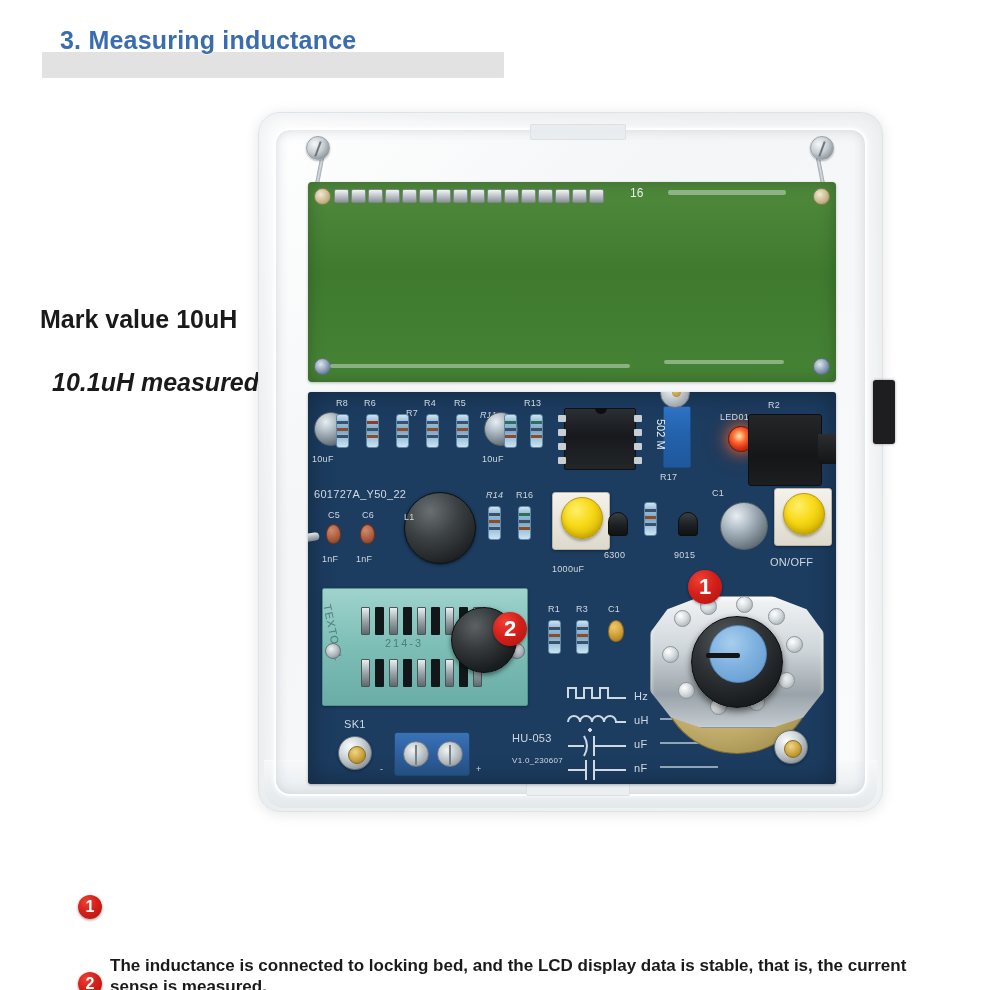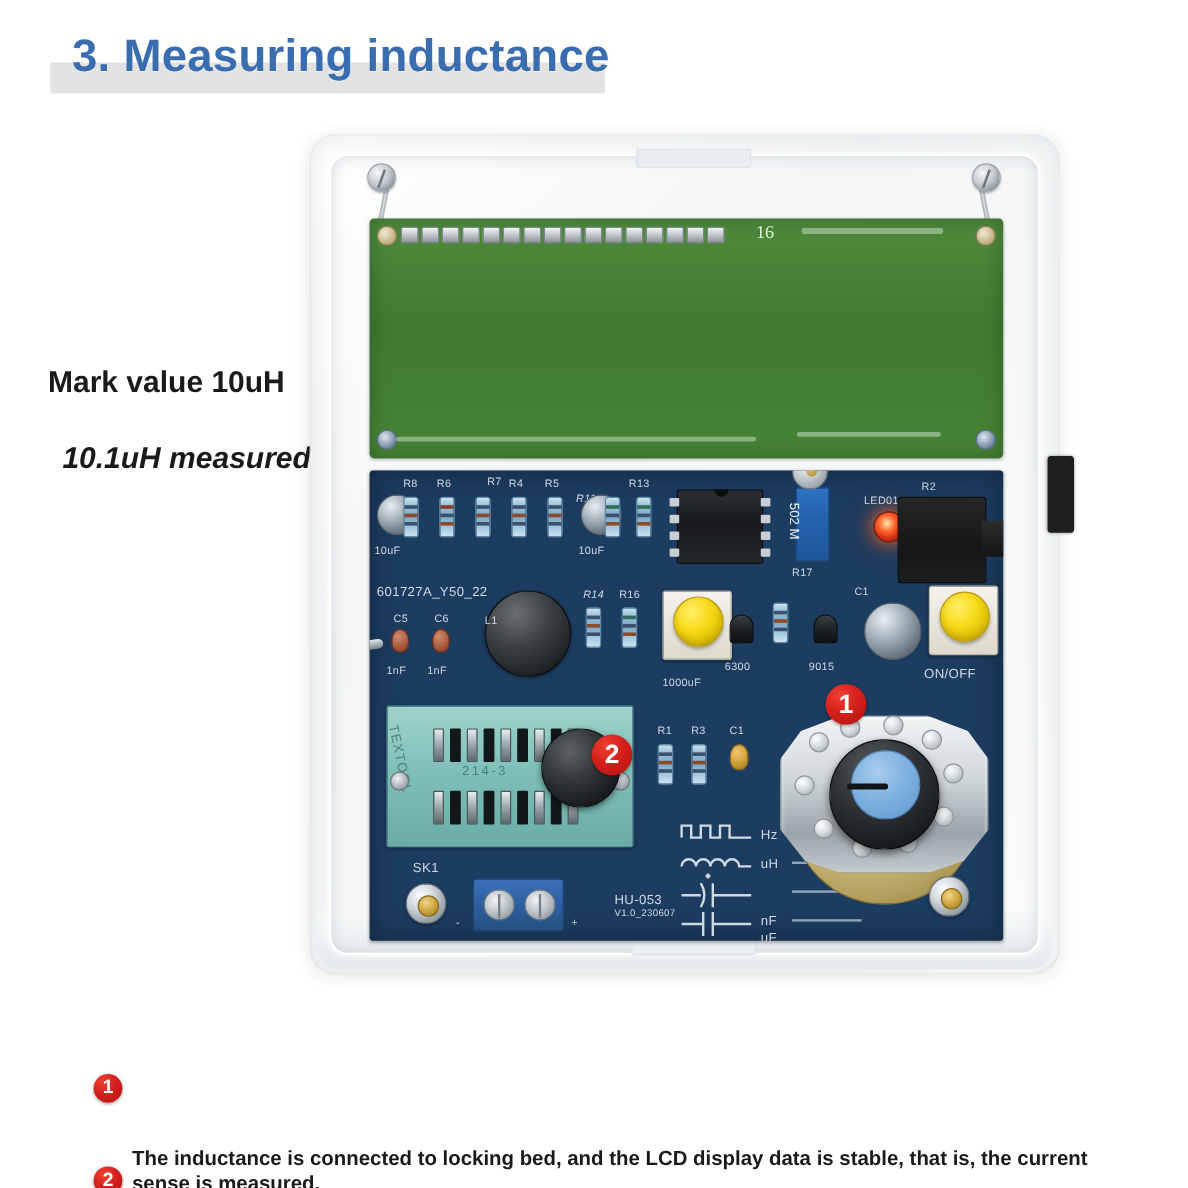--- a/index.html
+++ b/index.html
@@ -12,21 +12,21 @@
   }
 
   
   #title-block { position: absolute; left: 42px; top: 26px; width: 560px; height: 56px; }
   #title-highlight {
     position: absolute; left: 0px; top: 26px; width: 462px; height: 26px;
     background: #e2e2e2; border-radius: 1px;
   }
   #title-text {
     position: absolute; left: 18px; top: 0px;
-    font-size: 38px; font-weight: bold; color: #3a6cb0;
+    font-size: 25px; font-weight: bold; color: #3a6cb0;
     letter-spacing: 0.2px; white-space: nowrap;
     text-shadow: 0 1px 0 rgba(255,255,255,.6);
   }
 
   
   .side-note {
     position: absolute; font-size: 25px; font-weight: bold; color: #1a1a1a;
     white-space: nowrap; text-shadow: 0 0 3px #fff, 0 0 6px #fff;
   }
   #note-mark { left: 40px; top: 305px; }
@@ -111,21 +111,21 @@
     position:absolute; left:26px; top:6px; width:292px; height:16px;
     display:flex; gap:2px; align-items:center;
   }
   .pin {
     width:15px; height:14px; border-radius:2px;
     background: linear-gradient(180deg,#f2f4f5 0%, #b9c0c5 55%, #8b9398 100%);
     border:1px solid #7e868c;
   }
   #pin-16-label {
     position:absolute; left:322px; top:4px;
-    font-size:15px; color:#e6efe3; font-family:Liberation Serif, serif;
+    font-size:12px; color:#e6efe3; font-family:Liberation Sans, sans-serif;
   }
   .board-trace {
     position:absolute; background: rgba(225,235,225,.45); border-radius:2px;
   }
 
   
   #lcd-bezel {
     position:absolute; left:52px; top:32px; width:420px; height:135px;
     background: linear-gradient(180deg,#181818 0%, #0d0d0d 50%, #141414 100%);
     border-radius:3px; border:1px solid #2b2b2b;
@@ -452,21 +452,21 @@
     <div class="board-trace" style="left:360px; top:8px; width:118px; height:5px;"></div>
     <div class="board-trace" style="left:22px; top:182px; width:300px; height:4px;"></div>
     <div class="board-trace" style="left:356px; top:178px; width:120px; height:4px;"></div>
 
   </div>
 
   <div id="pcb">
 
     <div class="silk" style="left:28px; top:6px;">R8</div>
     <div class="silk" style="left:56px; top:6px;">R6</div>
-    <div class="silk" style="left:86px; top:4px;padding-left:12px;">R7</div>
+    <div class="silk" style="left:86px; top:16px;padding-left:12px;">R7</div>
     <div class="silk" style="left:116px; top:6px;">R4</div>
     <div class="silk" style="left:146px; top:6px;">R5</div>
     <div class="silk" style="left:172px; top:18px;font-style:italic;">R11</div>
 
     <div class="ecap" style="left:6px; top:20px; width:34px; height:34px;"></div>
     <div class="silk" style="left:4px; top:62px;">10uF</div>
 
     <div class="resistor" style="left:28px; top:22px;">
       <div class="bnd" style="top:6px; background:#3c4f6b;"></div>
         <div class="bnd" style="top:13px; background:#8d4b2a;"></div>
@@ -634,37 +634,37 @@
     <div class="ycap" style="left:300px; top:228px; width:16px; height:22px;"></div>
 
     <div class="silk big" style="left:36px; top:326px;">SK1</div>
     <div id="terminal">
       <div class="tscrew" style="left:8px;"></div>
       <div class="tscrew" style="left:42px;"></div>
     </div>
     <div class="silk" style="left:72px; top:372px;">-</div>
     <div class="silk" style="left:168px; top:372px;">+</div>
 
-    <div class="silk big" style="left:204px; top:352px;">HU-053</div>
+    <div class="silk big" style="left:204px; top:340px;">HU-053</div>
     <div class="silk" style="left:204px; top:364px; font-size:8px;">V1.0_230607</div>
 
     <div>
       <svg width="130" height="96" viewBox="0 0 130 96" style="position:absolute; left:258px; top:292px;">
 
         <path d="M2,14 L2,4 L10,4 L10,14 L18,14 L18,4 L26,4 L26,14 L34,14 L34,4 L42,4 L42,14 L60,14" stroke="#cfd9e2" stroke-width="2" fill="none"></path>
 
         <path d="M2,38 a6,6 0 0 1 12,0 a6,6 0 0 1 12,0 a6,6 0 0 1 12,0 a6,6 0 0 1 12,0 L60,38" stroke="#cfd9e2" stroke-width="2" fill="none"></path>
 
         <path d="M2,62 L18,62 M18,52 Q24,62 18,72 M28,52 L28,72 M28,62 L60,62 M24,48 L24,44 M22,46 L26,46" stroke="#cfd9e2" stroke-width="2" fill="none"></path>
 
         <path d="M2,86 L20,86 M20,76 L20,96 M28,76 L28,96 M28,86 L60,86" stroke="#cfd9e2" stroke-width="2" fill="none"></path>
       </svg>
       <div class="silk big" style="left:326px; top:298px;">Hz</div>
       <div class="silk big" style="left:326px; top:322px;">uH</div>
-      <div class="silk big" style="left:326px; top:346px;margin-top:38px;">uF</div>
+      <div class="silk big" style="left:326px; top:346px;">uF</div>
       <div class="silk big" style="left:326px; top:370px;">nF</div>
       <div class="silk-line" style="left:352px; top:326px; width:58px; height:2px;"></div>
       <div class="silk-line" style="left:352px; top:350px; width:58px; height:2px;"></div>
       <div class="silk-line" style="left:352px; top:374px; width:58px; height:2px;"></div>
     </div>
 
     <div id="rotary-wrap">
       <div id="rotary-bakelite"></div>
       <div id="rotary-plate"></div>
       <div class="rdimple" style="left:30px; top:22px;"></div>

